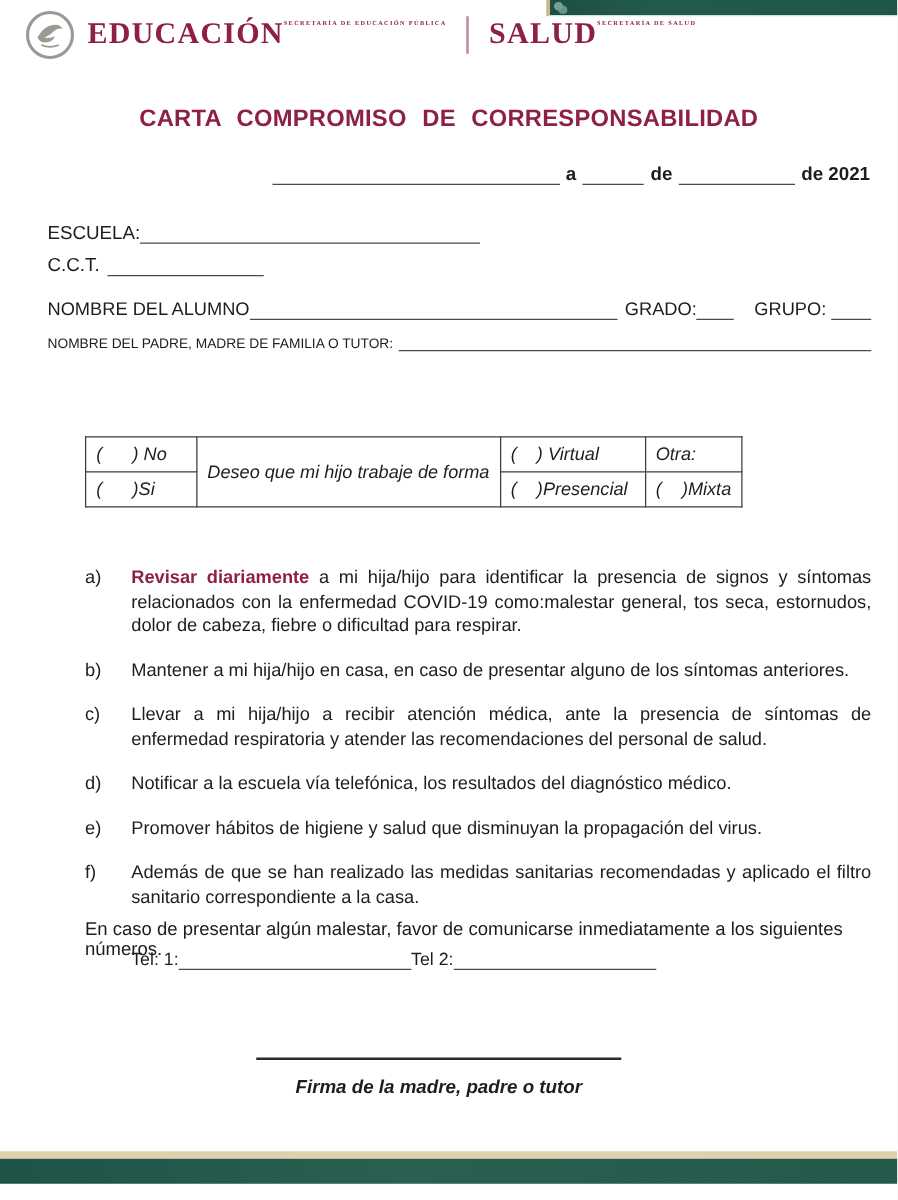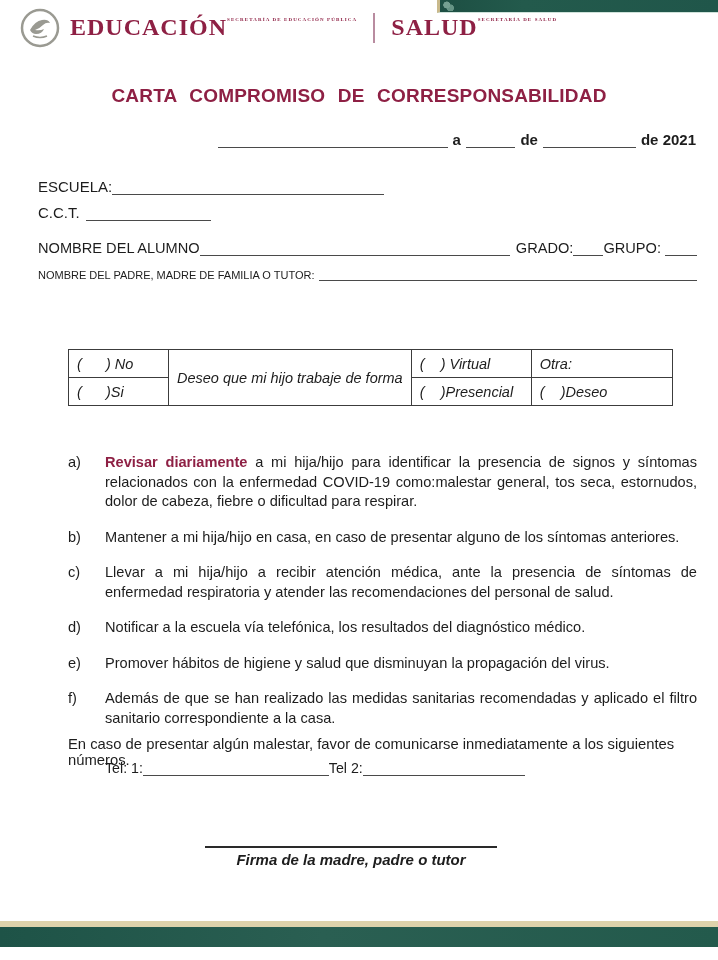--- a/index.html
+++ b/index.html
@@ -74,21 +74,21 @@
   .bold{font-weight:400;}
   .row .grow{flex:1;}
   
   .manifiesto{
     position:absolute;top:306px;left:78px;width:582px;
     font-style:italic;font-size:14.8px;line-height:20px;
   }
   .manifiesto b{font-weight:700;}
   
   table.modalidad{
-    position:absolute;top:349px;left:68px;width:605px;
+    position:absolute;top:349px;left:68px;width:526px;
     border-collapse:collapse;
     font-style:italic;font-size:14.5px;
   }
   table.modalidad td{
     border:1.3px solid #3c3c3c;
     height:28px;padding:1px 8px;
     white-space:pre;vertical-align:middle;
   }
   td.center-merged{text-align:center;white-space:normal;line-height:18px;}
   
@@ -108,21 +108,21 @@
     font-weight:400;font-size:14.8px;
   }
   .tel-line{
     position:absolute;top:760px;left:105px;
     font-size:14.2px;display:flex;align-items:flex-end;white-space:nowrap;
   }
   
   .signature{
     position:absolute;top:846px;left:205px;width:292px;
     border-top:2px solid #2a2a2a;
-    text-align:center;padding-top:3px;
+    text-align:center;padding-top:13px;
     font-weight:700;font-style:italic;font-size:15px;
   }
 </style>
 </head>
 <body>
 
 <div class="page">
 
   <div class="top-bar">
     <span class="mini-emblem"></span>
@@ -163,42 +163,42 @@
   <div class="row" style="top:204px">
     <span class="bold">C.C.T.</span>
     <span class="blank" style="width:125px;margin-left:6px"></span>
   </div>
 
   <div class="row" style="top:240px;font-size:14.6px">
     <span>NOMBRE DEL ALUMNO</span>
     <span class="blank grow"></span>
     <span style="margin-left:6px">GRADO:</span>
     <span class="blank" style="width:30px"></span>
-    <span style="">GRUPO:</span>
+    <span style="margin-left:16px">GRUPO:</span>
     <span class="blank" style="width:32px;margin-left:4px"></span>
   </div>
 
   <div class="row" style="top:266px;font-size:11px">
     <span>NOMBRE DEL PADRE, MADRE DE FAMILIA O TUTOR:</span>
     <span class="blank grow" style="margin-left:5px"></span>
   </div>
 
 
   <table class="modalidad">
     <tbody>
         <tr>
       <td style="width:100px">(      ) No</td>
       <td class="center-merged" rowspan="2" style="width:160px">Deseo que mi hijo trabaje de forma</td>
       <td style="width:120px">(    ) Virtual</td>
       <td>Otra:</td>
     </tr>
     <tr>
       <td>(      )Si</td>
       <td>(    )Presencial</td>
-      <td>(    )Deseo</td>
+      <td>(    )Mixta</td>
     </tr>
   </tbody>
     </table>
 
 
   <div class="items">
     <div class="item">
       <span class="letter">a)</span>
       <span class="body"><span class="maroon-strong">Revisar diariamente</span><span> a mi hija/hijo para identificar la presencia de signos y síntomas relacionados con la enfermedad COVID-19 como:malestar general, tos seca, estornudos, dolor de cabeza, fiebre o dificultad para respirar.</span></span>
     </div>

